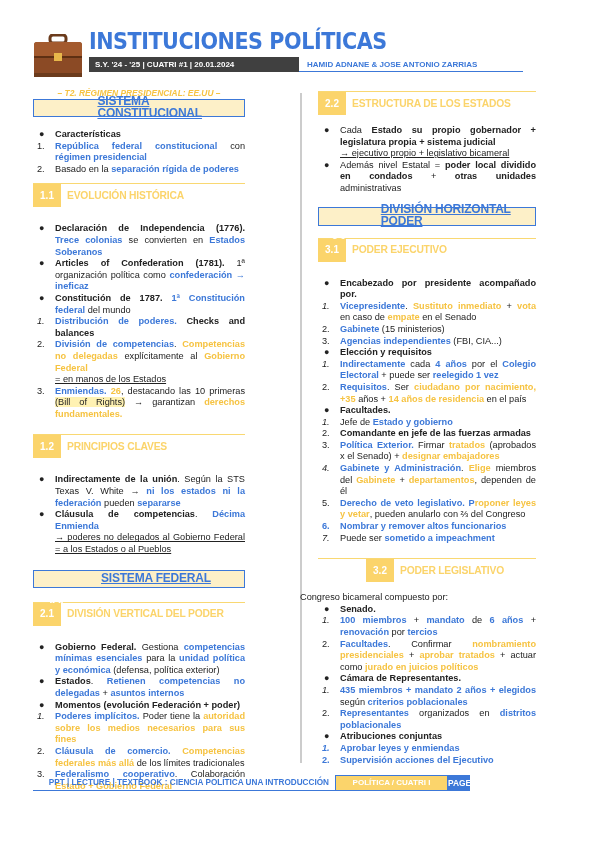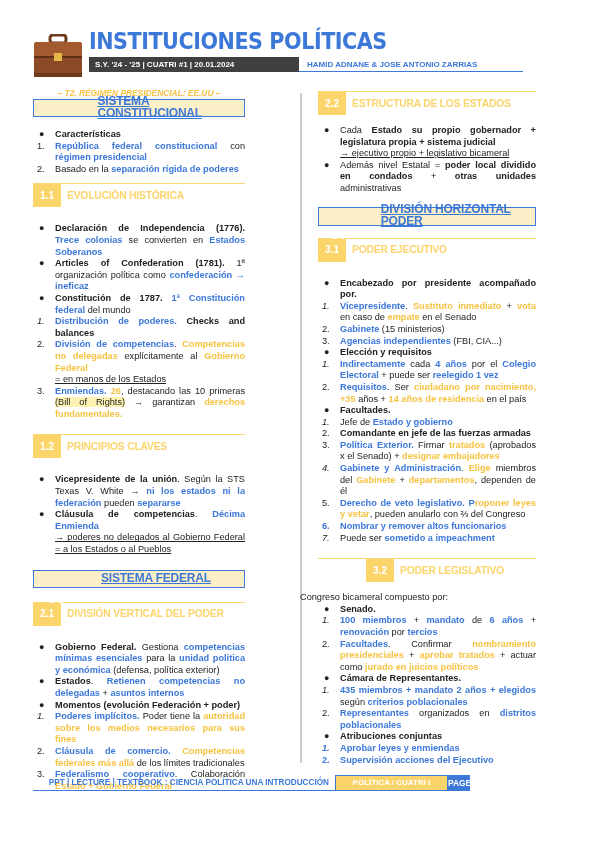--- a/index.html
+++ b/index.html
@@ -87,21 +87,21 @@
     <li><span class="mk it">1.</span><span class="bl">Distribución de poderes.</span><span class="b"> Checks and balances</span></li>
     <li><span class="mk">2.</span><span class="bl">División de competencias</span><span>. </span><span class="yl">Competencias no delegadas</span><span> explícitamente al </span><span class="yl">Gobierno Federal</span><br><span class="u">= en manos de los Estados</span></li>
     <li><span class="mk">3.</span><span class="bl">Enmiendas.</span><span class="yl"> 26</span><span>, destacando las 10 primeras </span><span class="hl">(Bill of Rights)</span><span> → garantizan </span><span class="yl">derechos fundamentales.</span></li>
   </ul>
 
   <div class="h-sub" style="margin-top:14px;">
     <div class="num">1.2</div>
     <div class="txt">PRINCIPIOS CLAVES</div>
   </div>
   <ul class="list" style="margin-top:16px;">
-    <li class="bul"><span class="mk">●</span><span class="b">Vicepresidente de la unión</span><span>. Según la STS Texas V. White → </span><span class="bl">ni los estados ni la federación</span><span> pueden </span><span class="bl">separarse</span></li>
+    <li class="bul"><span class="mk">●</span><span class="b">Indirectamente de la unión</span><span>. Según la STS Texas V. White → </span><span class="bl">ni los estados ni la federación</span><span> pueden </span><span class="bl">separarse</span></li>
     <li class="bul"><span class="mk">●</span><span class="b">Cláusula de competencias</span><span>. </span><span class="bl">Décima Enmienda</span><br><span class="u">→ poderes no delegados al Gobierno Federal = a los Estados o al Pueblos</span></li>
   </ul>
 
   <div class="h-main" style="margin-top:14px;">
     <div class="num">2.0</div>
     <div class="txt">SISTEMA FEDERAL</div>
   </div>
   <div class="h-sub" style="margin-top:14px;">
     <div class="num">2.1</div>
     <div class="txt">DIVISIÓN VERTICAL DEL PODER</div>

